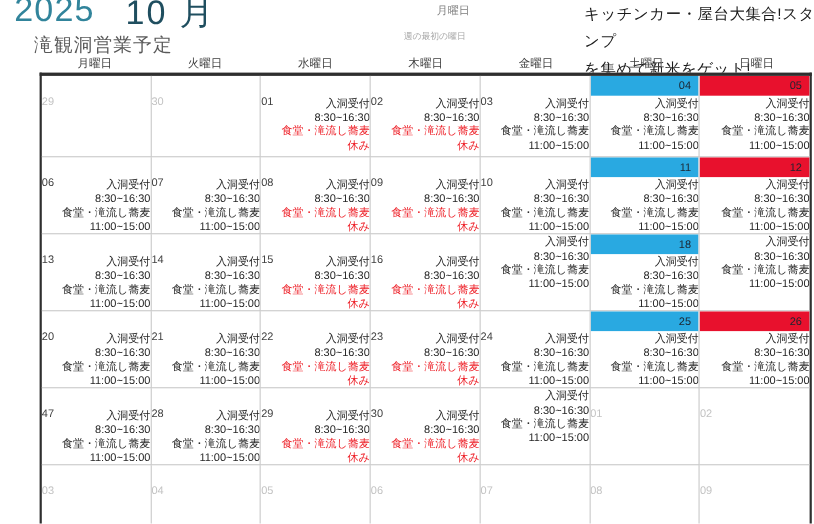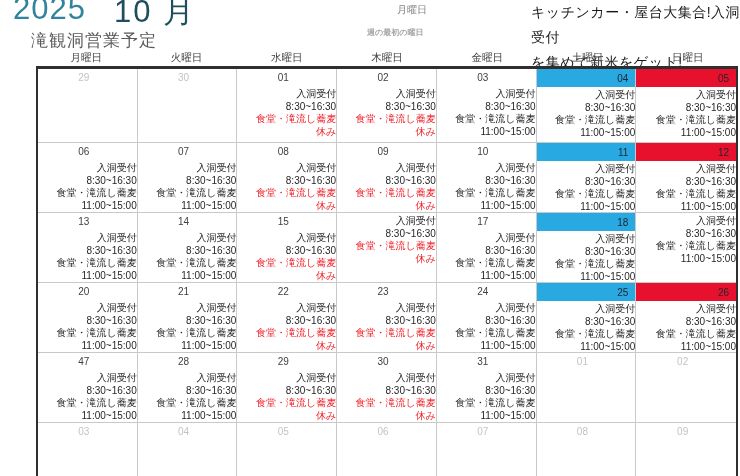--- a/index.html
+++ b/index.html
@@ -19,21 +19,21 @@
   .subtitle{
     position:absolute;left:31px;top:29px;
     font-size:17px;color:#595959;letter-spacing:1px;
   }
   .week-start-value{
     position:absolute;left:397px;top:3px;
     font-size:10px;color:#7f7f7f;
   }
   .week-start-caption{
     position:absolute;left:367px;top:27px;
-    font-size:8px;color:#a6a6a6;font-weight:bold;
+    font-size:8px;color:#a6a6a6;
   }
   .promo{
     position:absolute;left:531px;top:0;width:210px;
     font-size:14px;line-height:25px;color:#1a1a1a;letter-spacing:0.5px;
   }
   .weekday-row{
     position:absolute;left:36px;top:51px;width:702px;
     display:grid;grid-template-columns:repeat(7,1fr);
   }
   .weekday-row span{
@@ -50,21 +50,21 @@
   }
   .cell{
     border-right:1px solid #c9c9c9;
     border-bottom:1px solid #c9c9c9;
     display:flex;flex-direction:column;
     overflow:hidden;box-sizing:border-box;
   }
   .cell:nth-child(7n){border-right:none;}
   .date{
     height:17px;flex:0 0 17px;
-    text-align:center;padding:3px 7px 0 0;
+    text-align:left;padding:18px 7px 0 0;
     font-size:10px;color:#404040;box-sizing:border-box;
   }
   .date.out{color:var(--out-gray);}
   .band{
     height:18px;flex:0 0 18px;
     display:flex;align-items:center;justify-content:flex-end;
     padding-right:7px;font-size:10px;color:#1c2530;box-sizing:border-box;
   }
   .band.sat{background:var(--sat-blue);}
   .band.sun{background:var(--sun-red);}
@@ -79,21 +79,21 @@
 <body style="--year-teal: #31849B; --month-dark: #1F4E5F; --sat-blue: #29A9E1; --sun-red: #E8112D; --closed-red: #ED1C24; --out-gray: #C3C3C3;">
 
 <div class="year">2025</div>
 <div class="month">10 月</div>
 <div class="subtitle">滝観洞営業予定</div>
 
 <div class="week-start-value">月曜日</div>
 <div class="week-start-caption">週の最初の曜日</div>
 
 <div class="promo">
-  <div>キッチンカー・屋台大集合!入洞受付</div>
+  <div>キッチンカー・屋台大集合!スタンプ</div>
   <div>を集めて新米をゲット!</div>
 </div>
 
 <div class="weekday-row">
   <span>月曜日</span>
   <span>火曜日</span>
   <span>水曜日</span>
   <span>木曜日</span>
   <span>金曜日</span>
   <span>土曜日</span>
@@ -236,29 +236,29 @@
     <div class="cell">
       <div class="date">15</div>
       <div class="lines">
         <div>入洞受付</div>
         <div>8:30~16:30</div>
         <div class="red">食堂・滝流し蕎麦</div>
         <div class="red">休み</div>
       </div>
     </div>
     <div class="cell">
-      <div class="lines">
-        <div>入洞受付</div>
-        <div>8:30~16:30</div>
-        <div class="red">食堂・滝流し蕎麦</div>
-        <div class="red">休み</div>
-      </div>
-    </div>
-    <div class="cell">
-      <div class="date">17</div>
+      <div class="date">16</div>
+      <div class="lines">
+        <div>入洞受付</div>
+        <div>8:30~16:30</div>
+        <div class="red">食堂・滝流し蕎麦</div>
+        <div class="red">休み</div>
+      </div>
+    </div>
+    <div class="cell">
       <div class="lines">
         <div>入洞受付</div>
         <div>8:30~16:30</div>
         <div>食堂・滝流し蕎麦</div>
         <div>11:00~15:00</div>
       </div>
     </div>
     <div class="cell">
       <div class="band sat">18</div>
       <div class="lines">
@@ -369,21 +369,20 @@
     <div class="cell">
       <div class="date">30</div>
       <div class="lines">
         <div>入洞受付</div>
         <div>8:30~16:30</div>
         <div class="red">食堂・滝流し蕎麦</div>
         <div class="red">休み</div>
       </div>
     </div>
     <div class="cell">
-      <div class="date">31</div>
       <div class="lines">
         <div>入洞受付</div>
         <div>8:30~16:30</div>
         <div>食堂・滝流し蕎麦</div>
         <div>11:00~15:00</div>
       </div>
     </div>
     <div class="cell">
       <div class="date out">01</div>
     </div>

